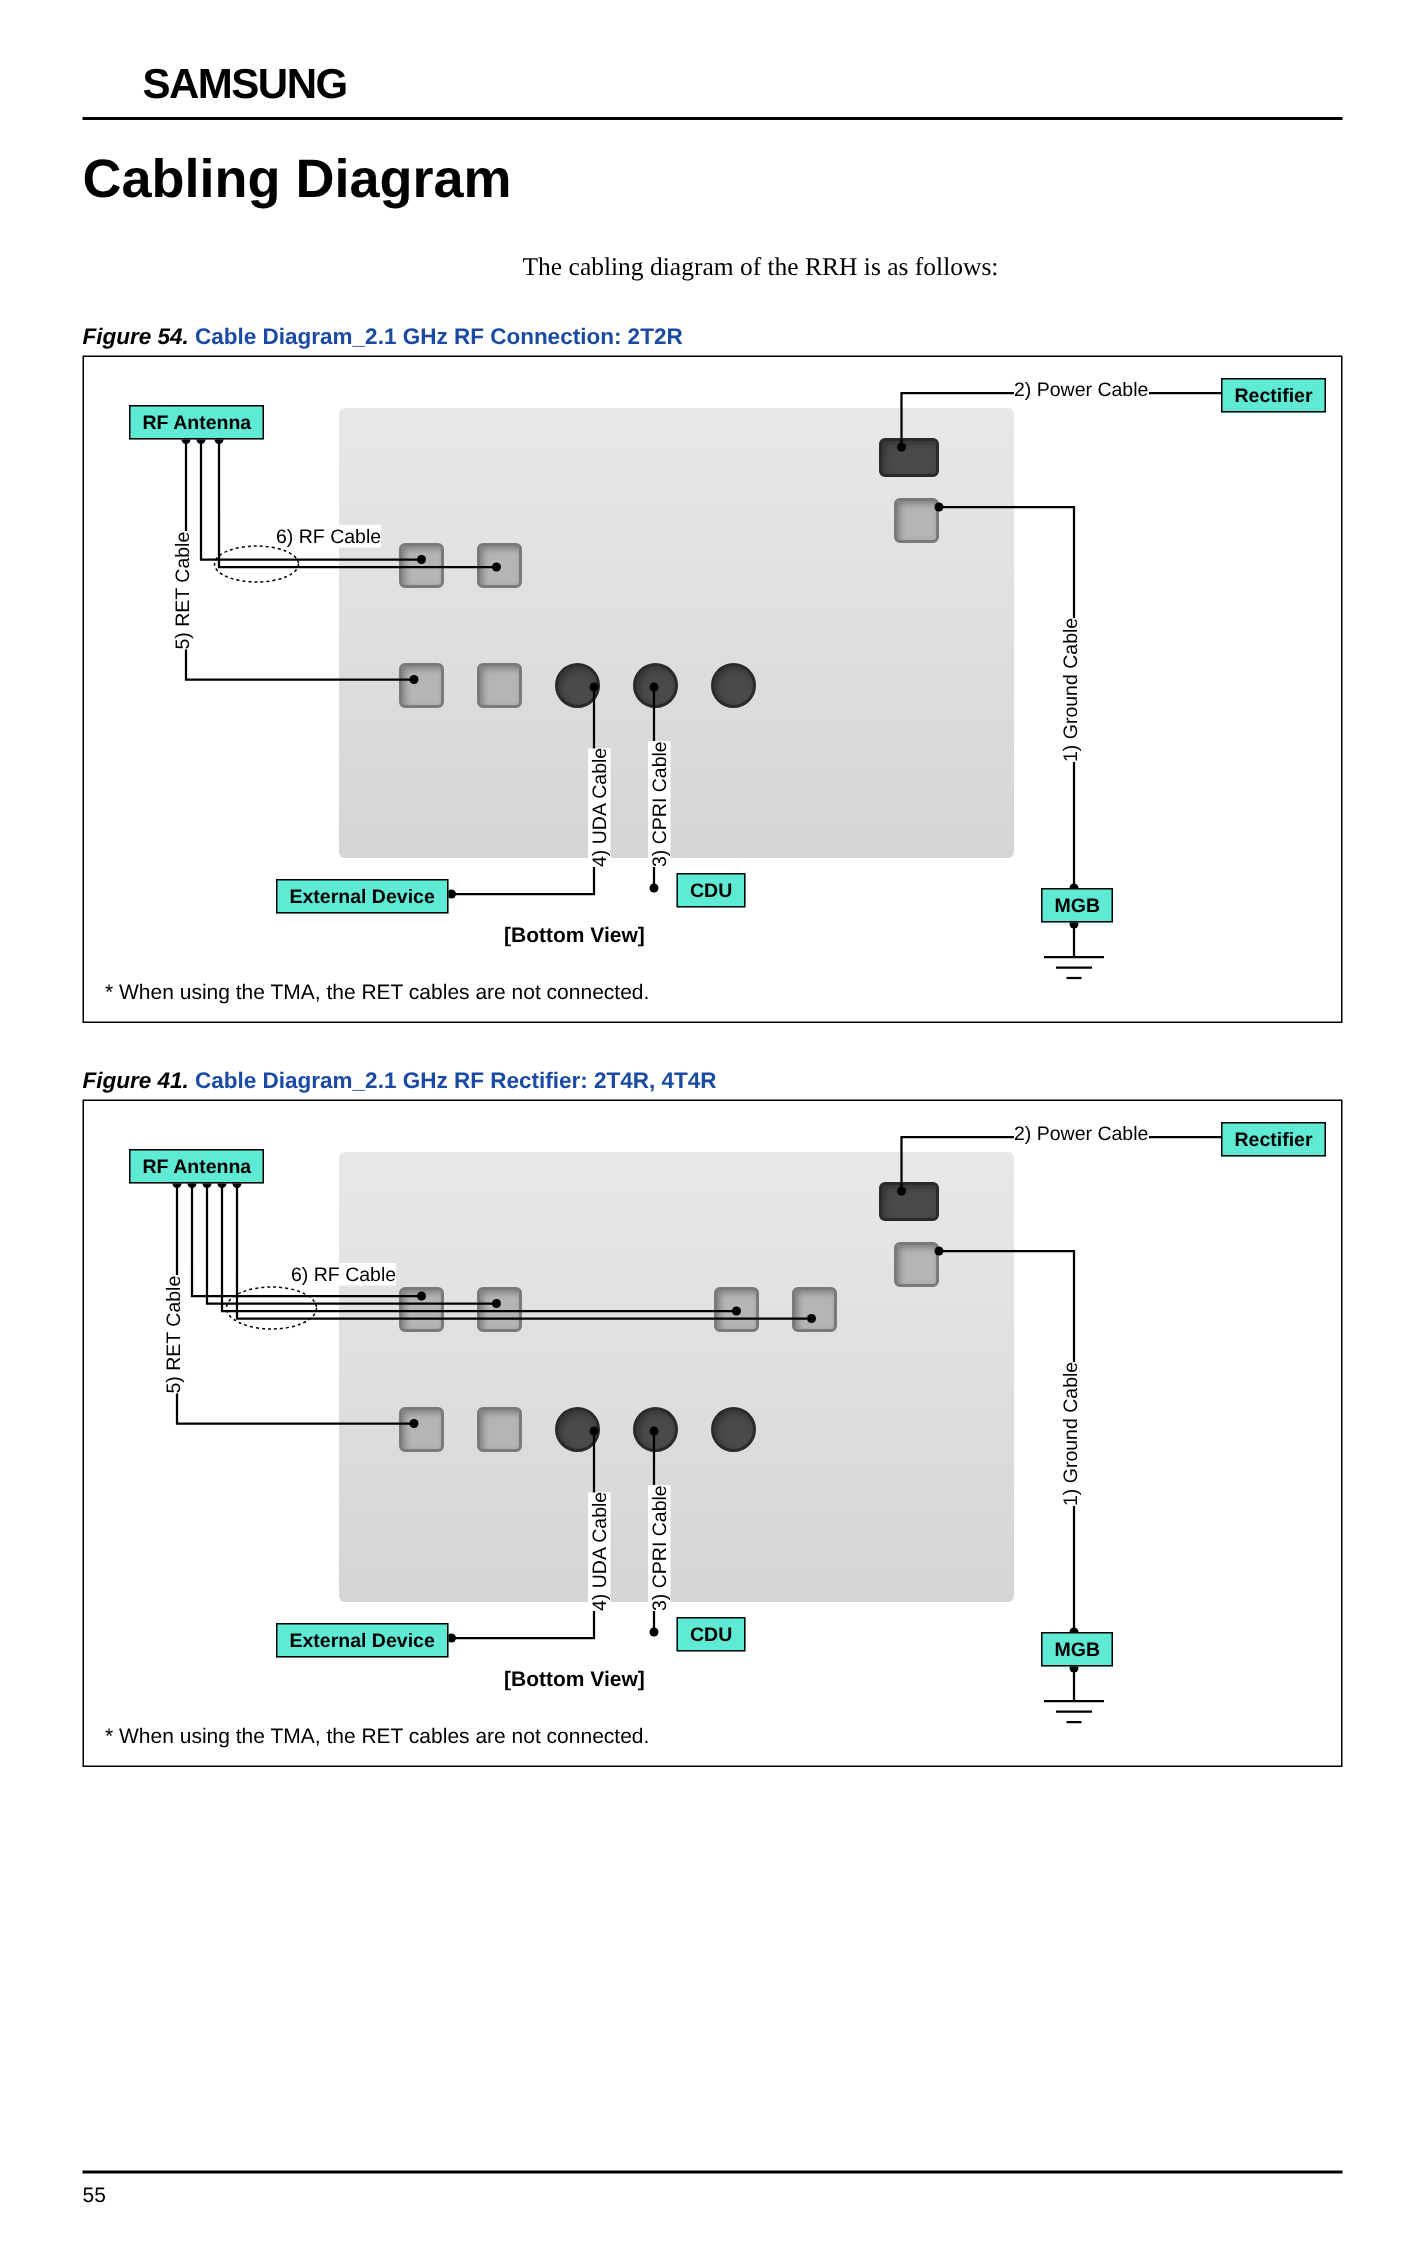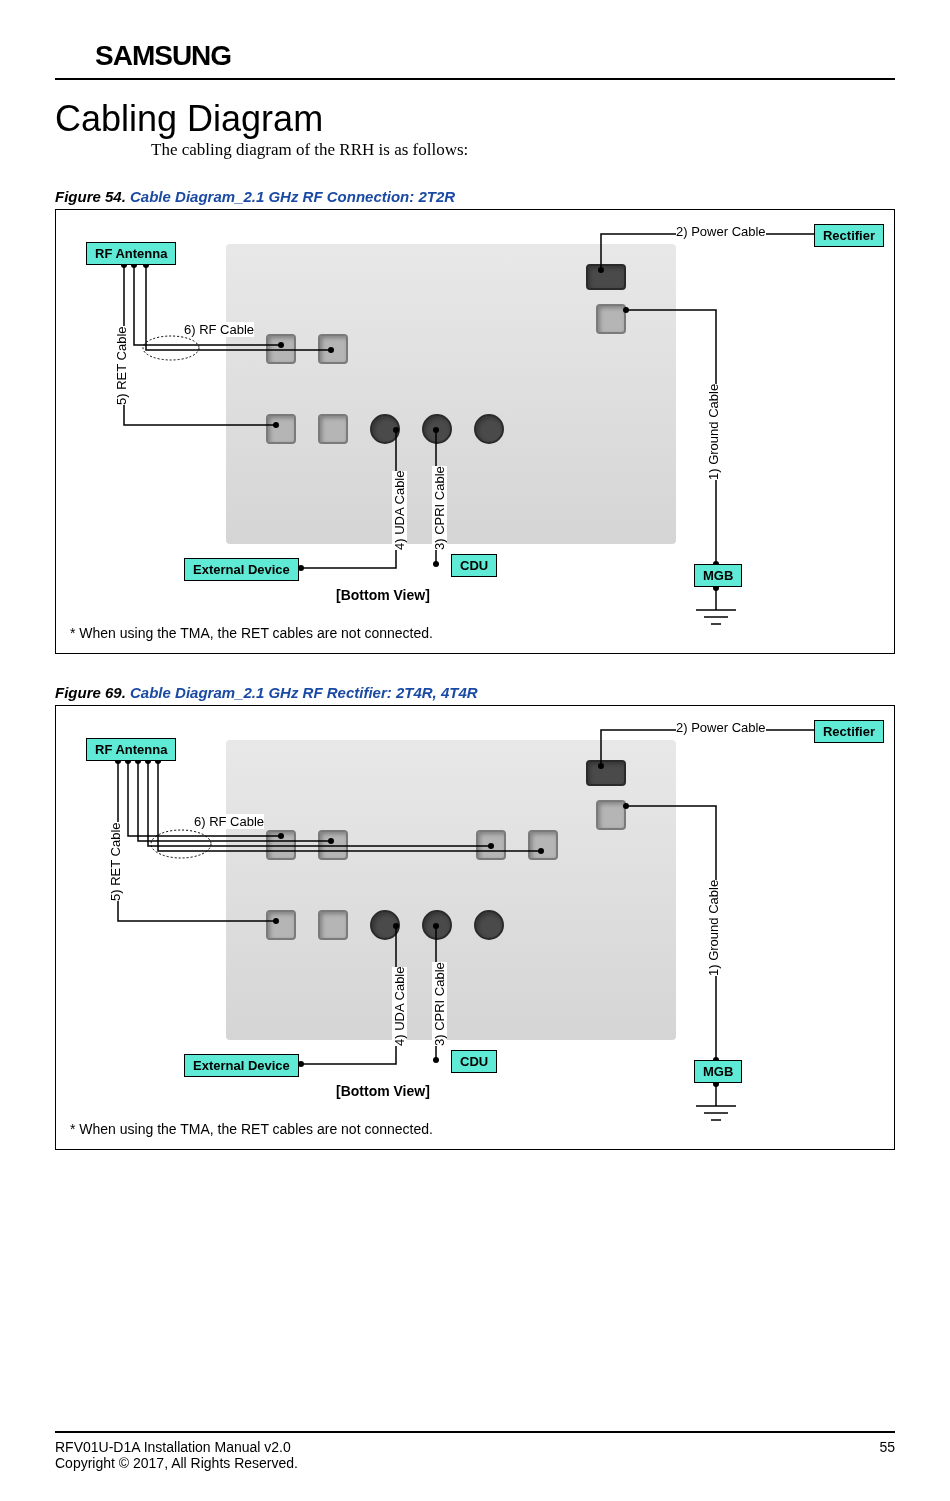--- a/index.html
+++ b/index.html
@@ -22,25 +22,25 @@
     font-weight: 900;
     font-size: 28px;
     letter-spacing: -1px;
     color: #000;
     margin-left: 40px;
   }
   .top-right { text-align: right; }
   .confidential { font-weight: 700; font-size: 14px; }
   .chapter { font-size: 15px; margin-top: 8px; }
   .hr-top { border-top: 2px solid #000; margin: 6px 0 18px 0; }
-  .h1 { font-size: 36px; font-weight: 400; }
-  .intro { font-size: 17px; font-family: "Times New Roman", serif; margin-left: 96px; margin-bottom: 28px; }
+  .h1 { font-size: 36px; font-weight: 700; margin-bottom: 28px; }
+  .intro { font-size: 17px; font-family: "Times New Roman", serif; margin-left: 64px; margin-bottom: 28px; text-align: center; }
   .fig-caption { font-size: 15px; margin-bottom: 4px; }
   .fig-caption .prefix { font-weight: 700; font-style: italic; }
-  .fig-caption .title { font-weight: 700; font-style: italic; color: #1a4aa3; text-align: right; }
+  .fig-caption .title { font-weight: 700; color: #1a4aa3; text-align: right; }
   .diagram-box {
     border: 1px solid #000;
     width: 100%;
     height: 445px;
     position: relative;
     margin-bottom: 30px;
     overflow: hidden;
   }
   .device-img {
     position: absolute;
@@ -186,21 +186,21 @@
   <div class="label-txt label-v" style="left:376px; top:340px;">3)  CPRI Cable</div>
   <div class="label-txt label-v" style="left:336px; top:340px;">4)  UDA Cable</div>
   <div class="label-txt label-v" style="left:58px; top:195px;">5)  RET Cable</div>
   <div class="label-txt" style="left:128px; top:112px;">6)  RF Cable</div>
 
   <div class="bottom-view">[Bottom View]</div>
   <div class="note">* When using the TMA, the RET cables are not connected.</div>
 </div>
 
 <div class="fig-caption">
-  <span class="prefix">Figure 69.</span>
+  <span class="prefix">Figure 41.</span>
   <span class="title">Cable Diagram_2.1 GHz RF Rectifier: 2T4R, 4T4R</span>
 </div>
 
 <div class="diagram-box">
   <div class="device-img">
     <div class="connector-row" style="left:40px; top:90px;">
       <div class="connector"></div>
       <div class="connector"></div>
     </div>
     <div class="connector-row" style="left:40px; top:170px;">
@@ -278,19 +278,15 @@
   <div class="label-txt label-v" style="left:52px; top:195px;">5)  RET Cable</div>
   <div class="label-txt" style="left:138px; top:108px;">6)  RF Cable</div>
 
   <div class="bottom-view">[Bottom View]</div>
   <div class="note">* When using the TMA, the RET cables are not connected.</div>
 </div>
 
 <div class="footer">
   <div class="hr-bottom"></div>
   <div class="footer-row">
-    <div>
-      <div>RFV01U-D1A Installation Manual   v2.0</div>
-      <div>Copyright © 2017, All Rights Reserved.</div>
-    </div>
     <div class="pgnum">55</div>
   </div>
 </div>
 
 </body></html>

